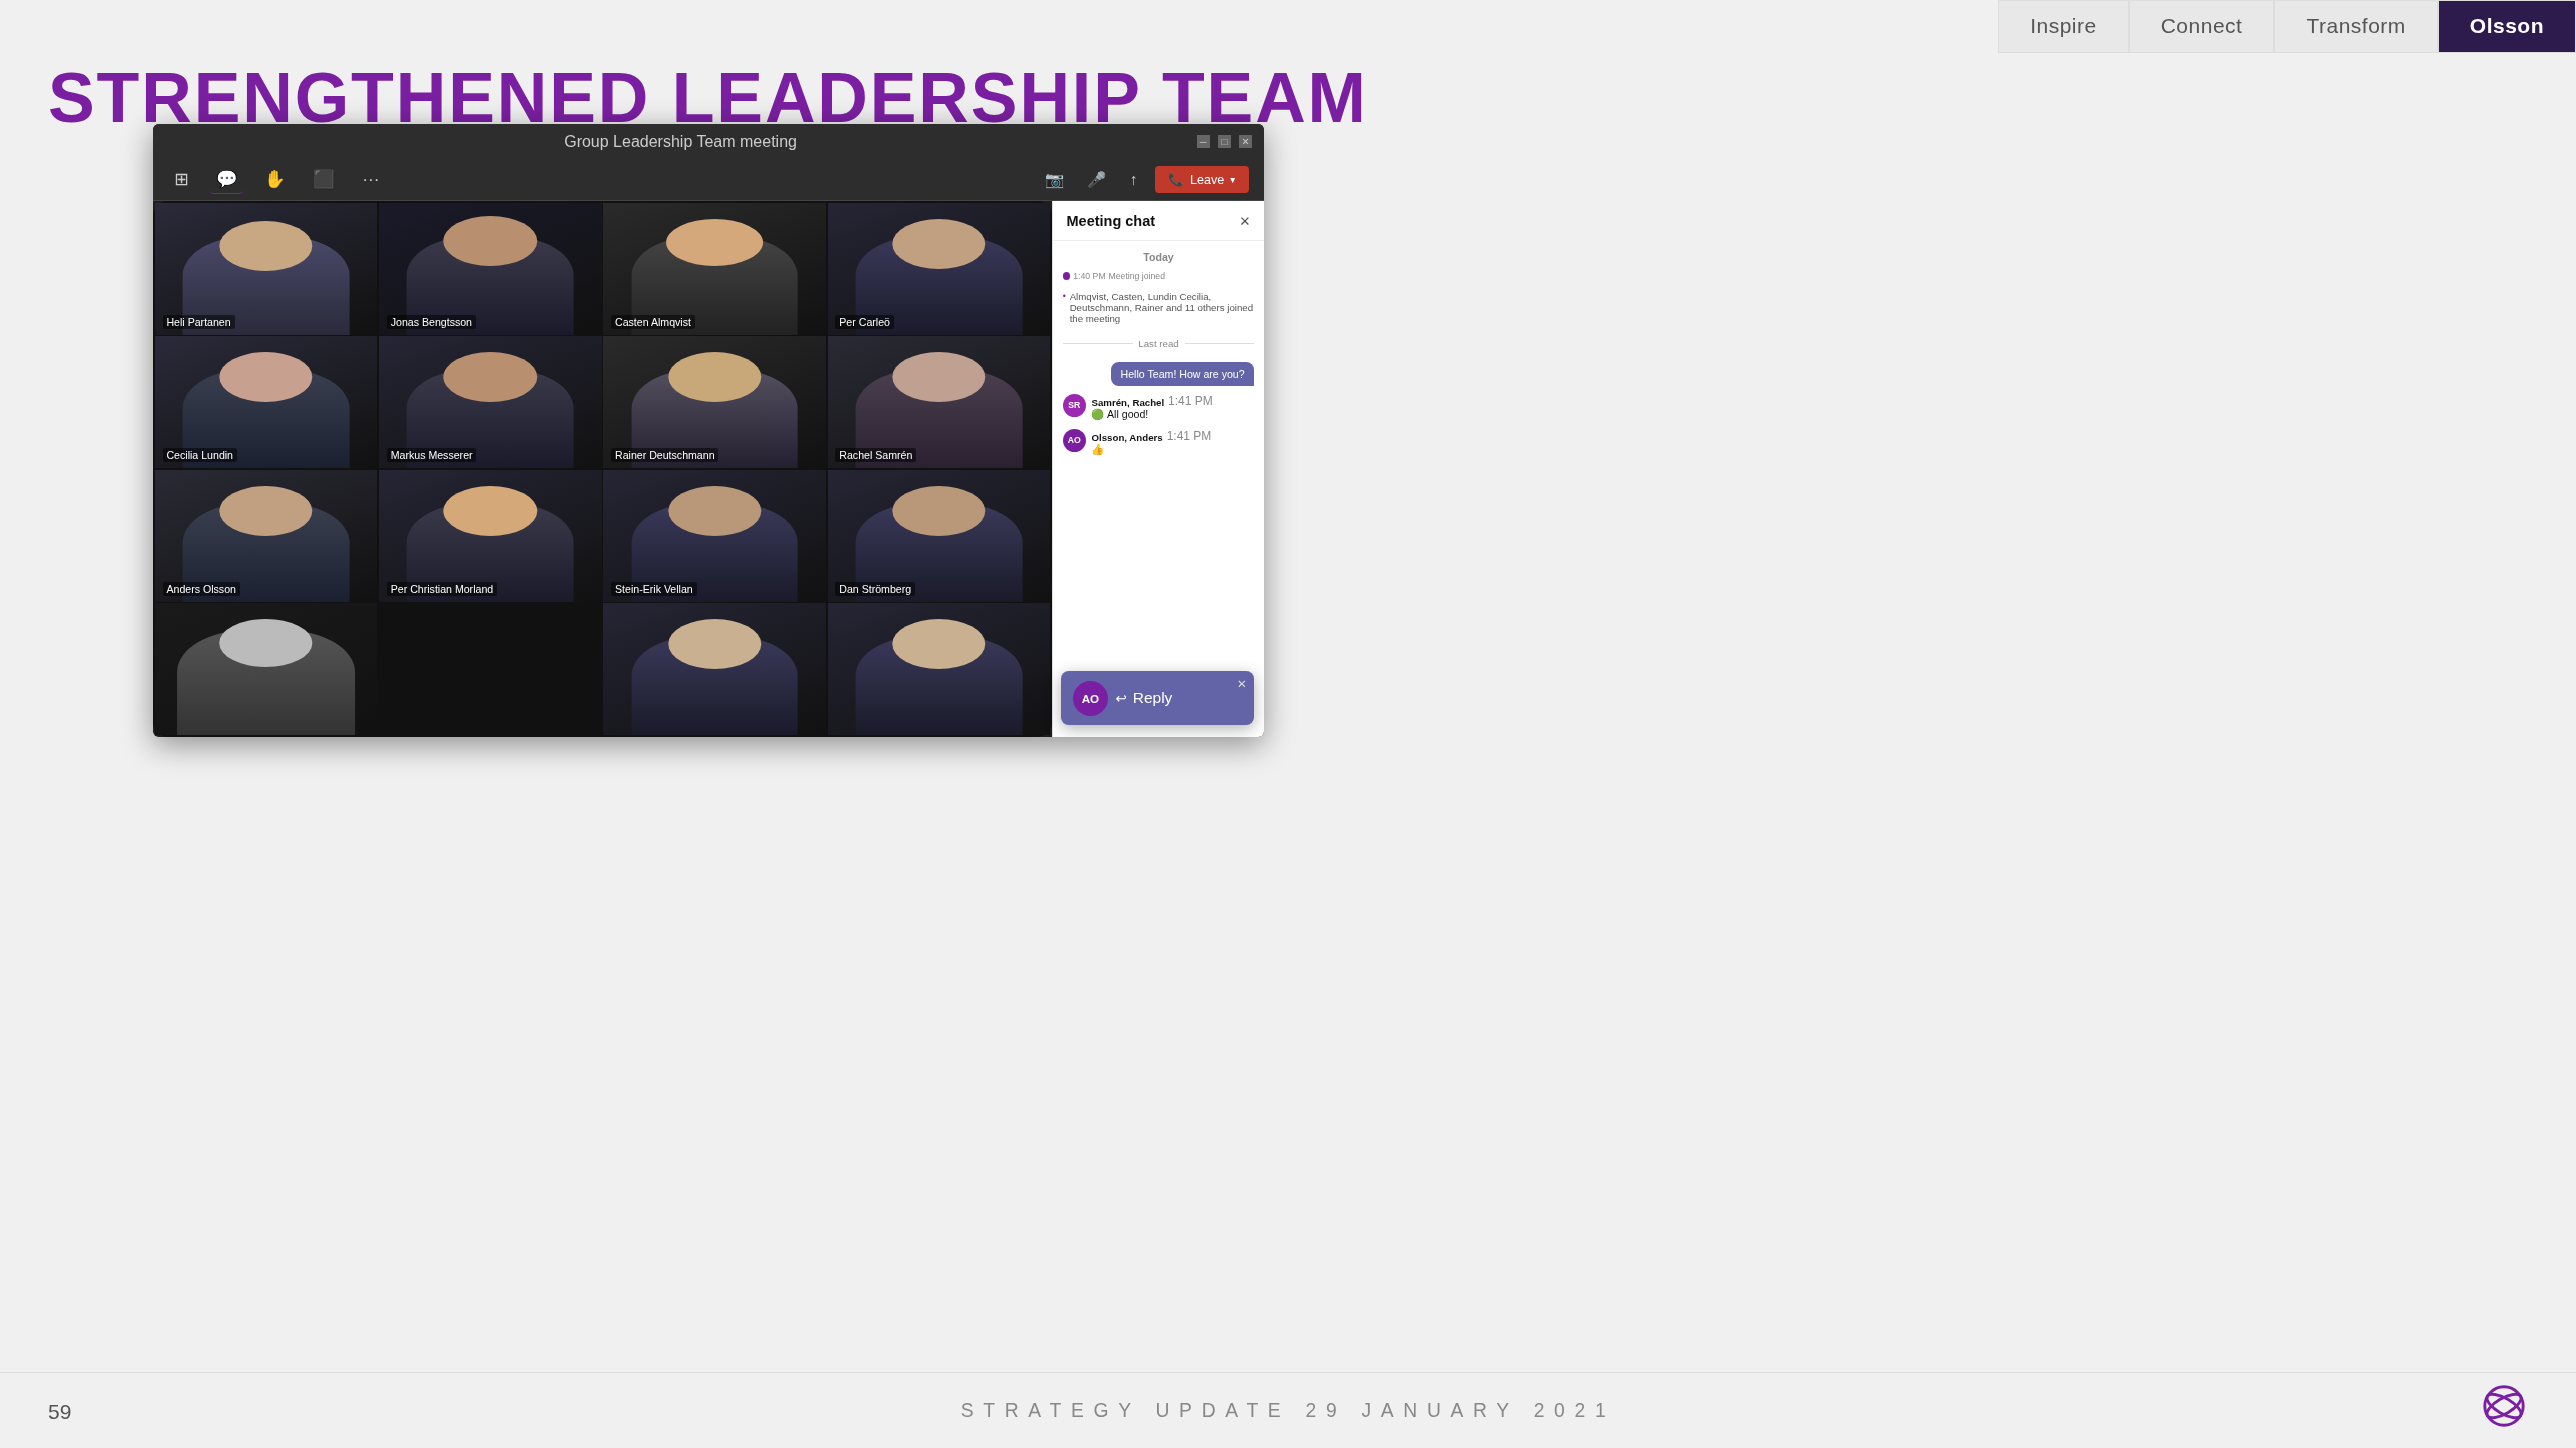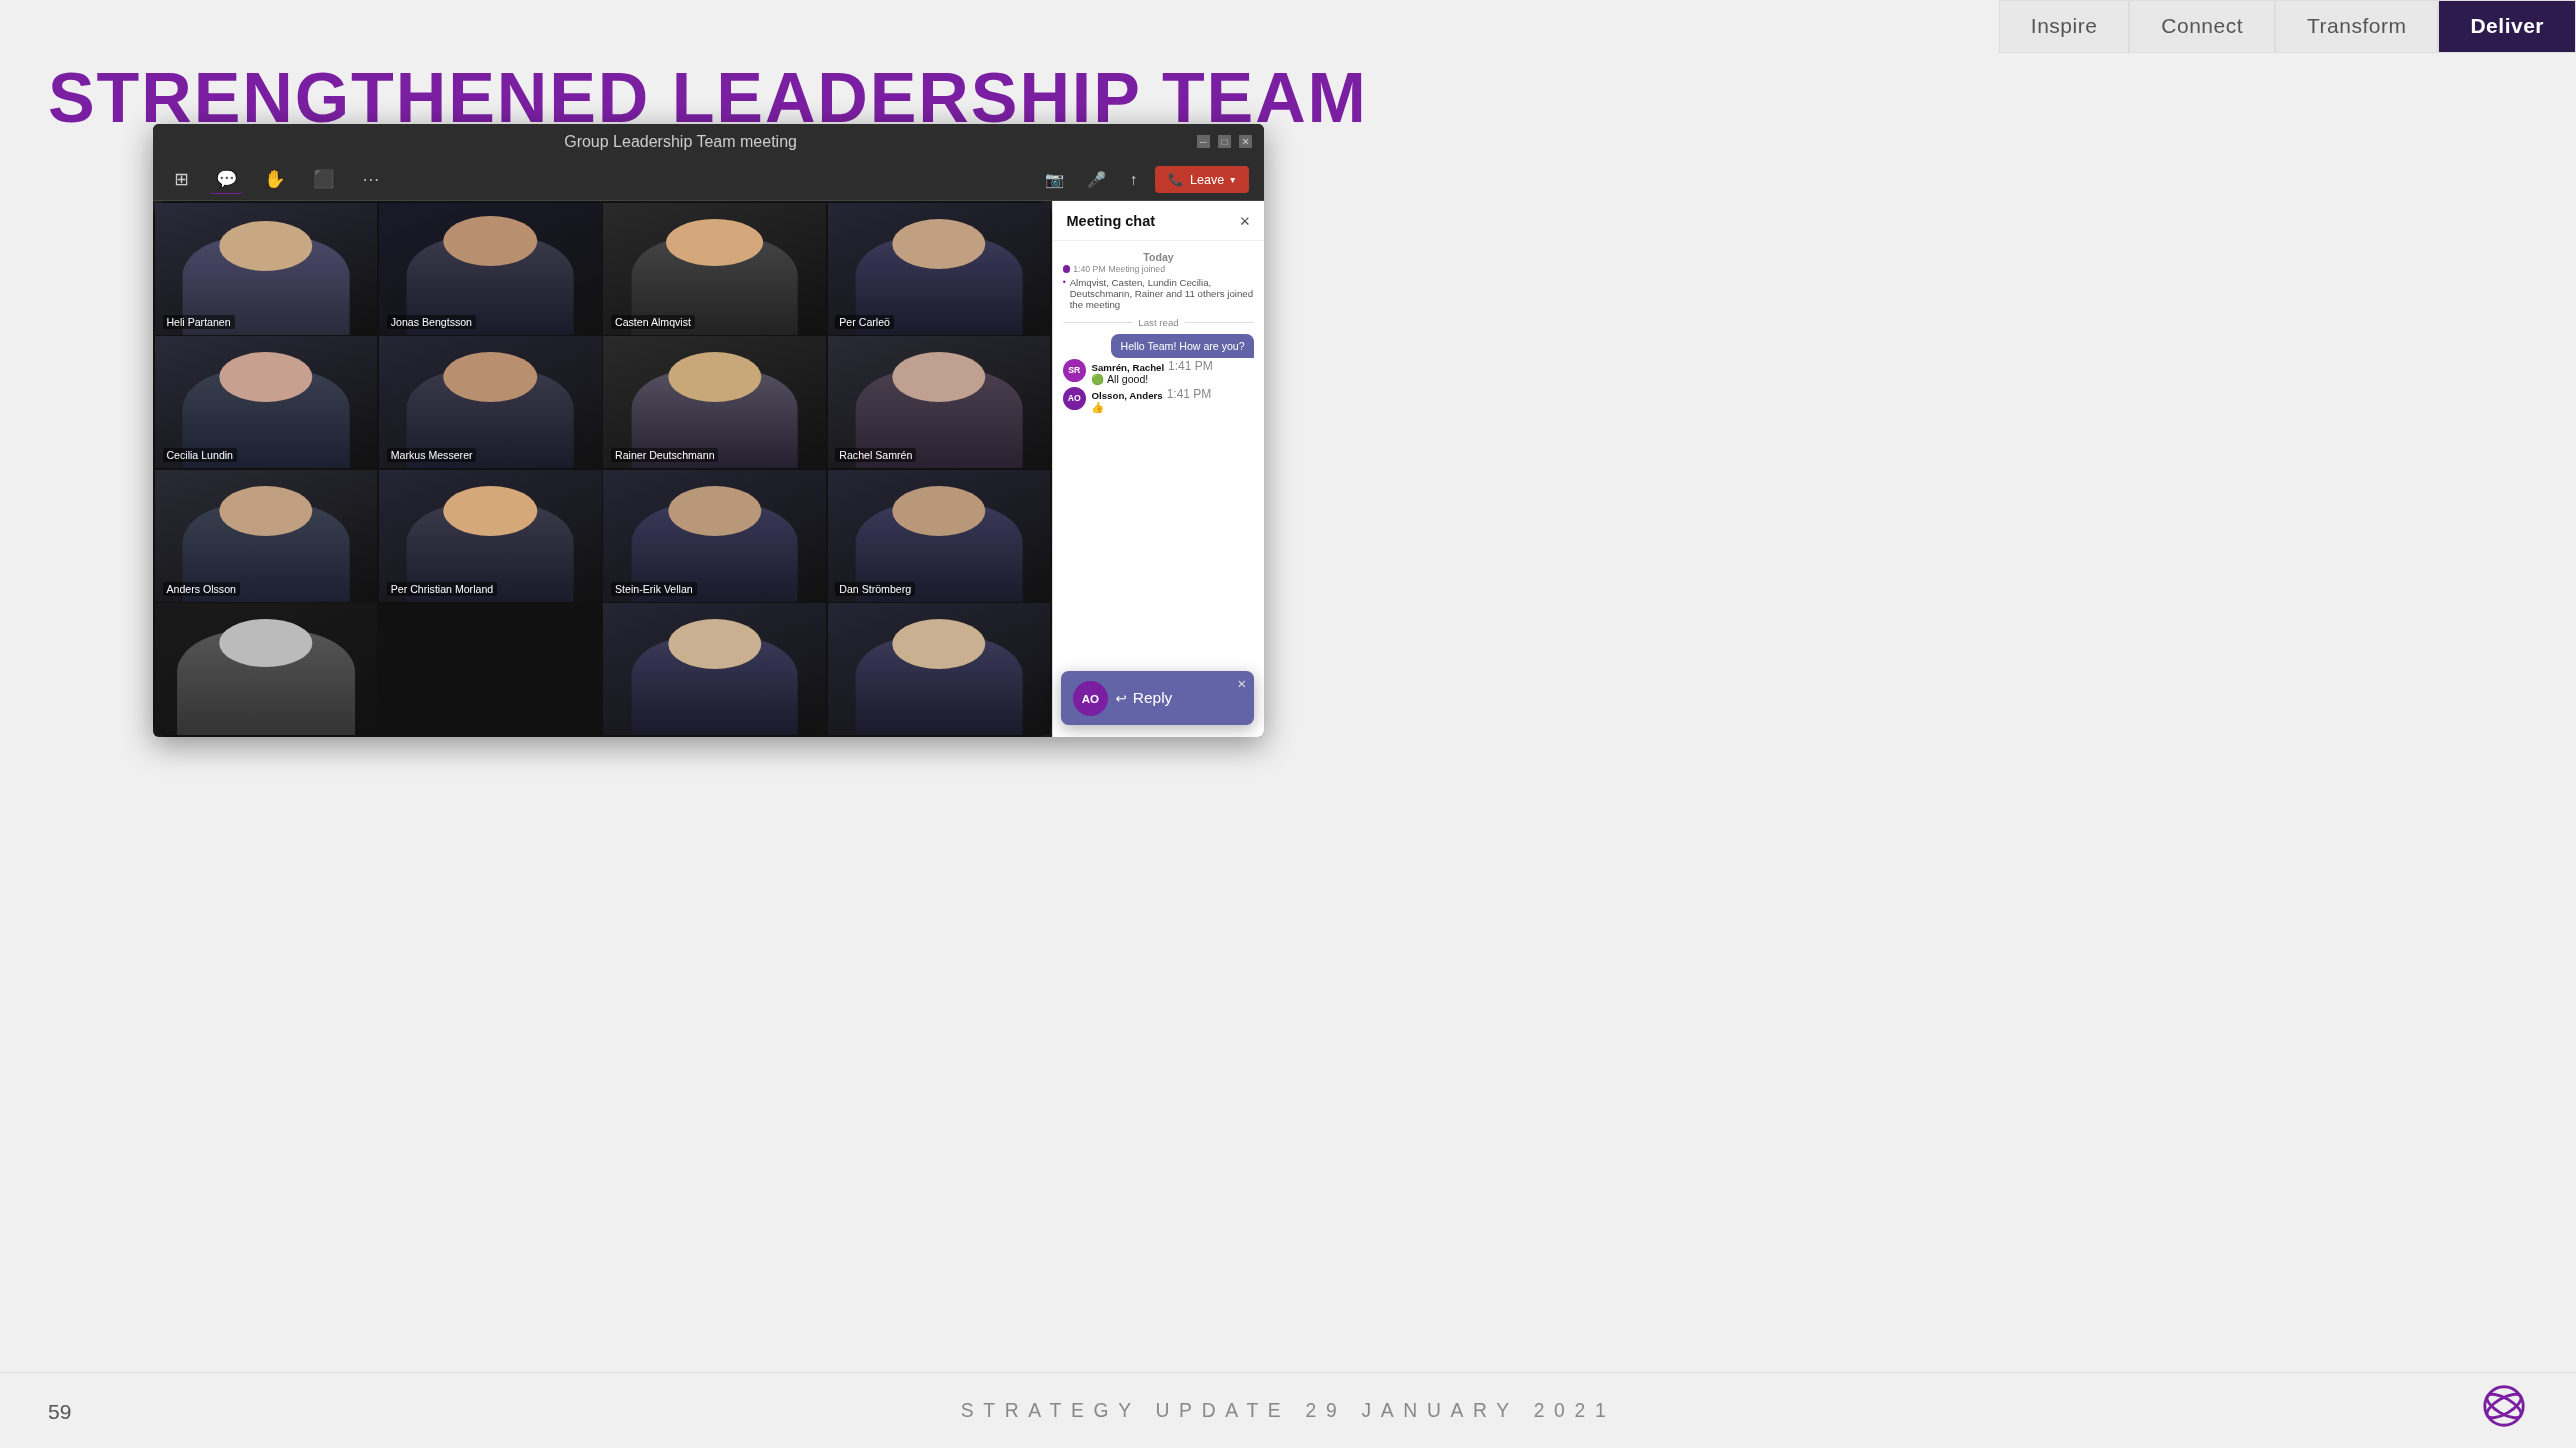--- a/index.html
+++ b/index.html
@@ -204,21 +204,21 @@
       color: #555;
       cursor: pointer;
       font-size: 13.5px;
     }
     .chat-body {
       flex: 1;
       overflow-y: auto;
       padding: 9.7px;
       display: flex;
       flex-direction: column;
-      gap: 1px;
+      gap: 8px;
     }
     .chat-date-label {
       text-align: center;
       color: #888;
       font-size: 10.6px;
       font-weight: 600;
     }
     .chat-system-msg {
       font-size: 9.7px;
       color: #555;
@@ -427,21 +427,21 @@
       display: inline-block;
     }
   </style>
 </head>
 <body>
 
 <nav class="top-nav">
   <div class="nav-item">Inspire</div>
   <div class="nav-item">Connect</div>
   <div class="nav-item">Transform</div>
-  <div class="nav-item active">Deliver</div>
+  <div class="nav-item active">Olsson</div>
 </nav>
 
 <h1 class="page-title">STRENGTHENED LEADERSHIP TEAM</h1>
 
 <div class="teams-window">
 
   <div class="window-titlebar">
     <span class="window-title-text">Group Leadership Team meeting</span>
     <div class="window-controls">
       <div class="win-ctrl">─</div>

